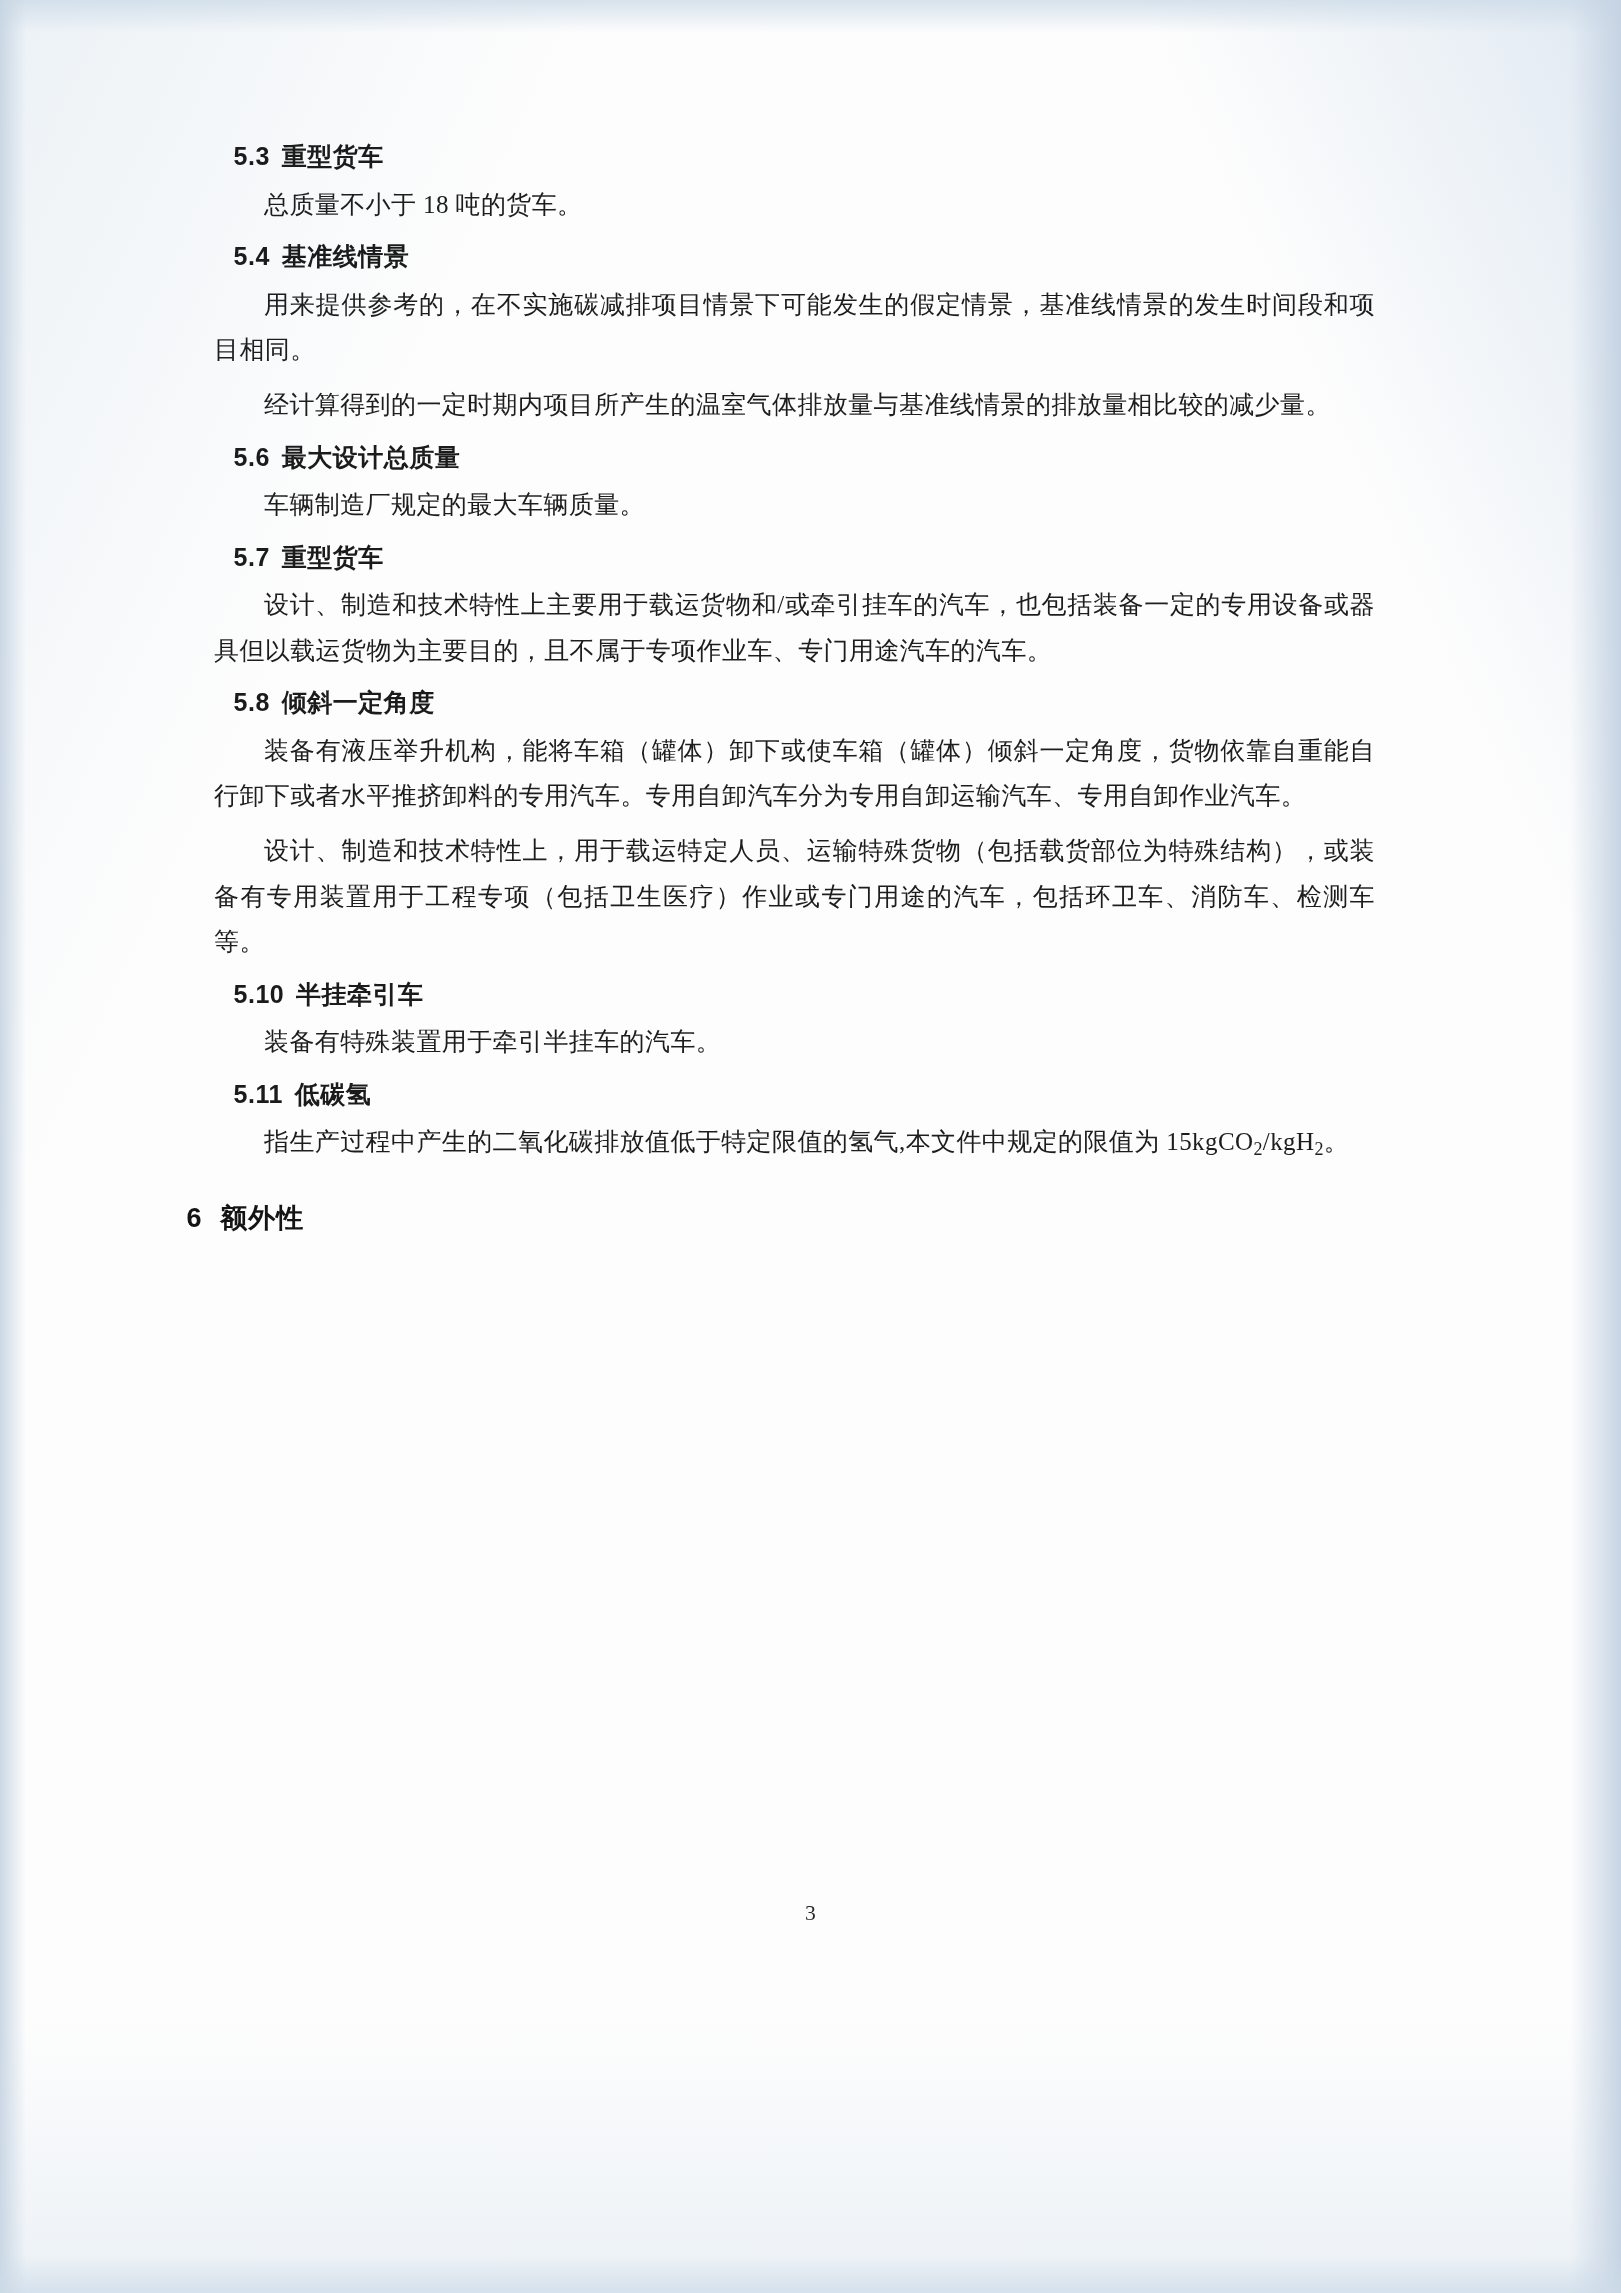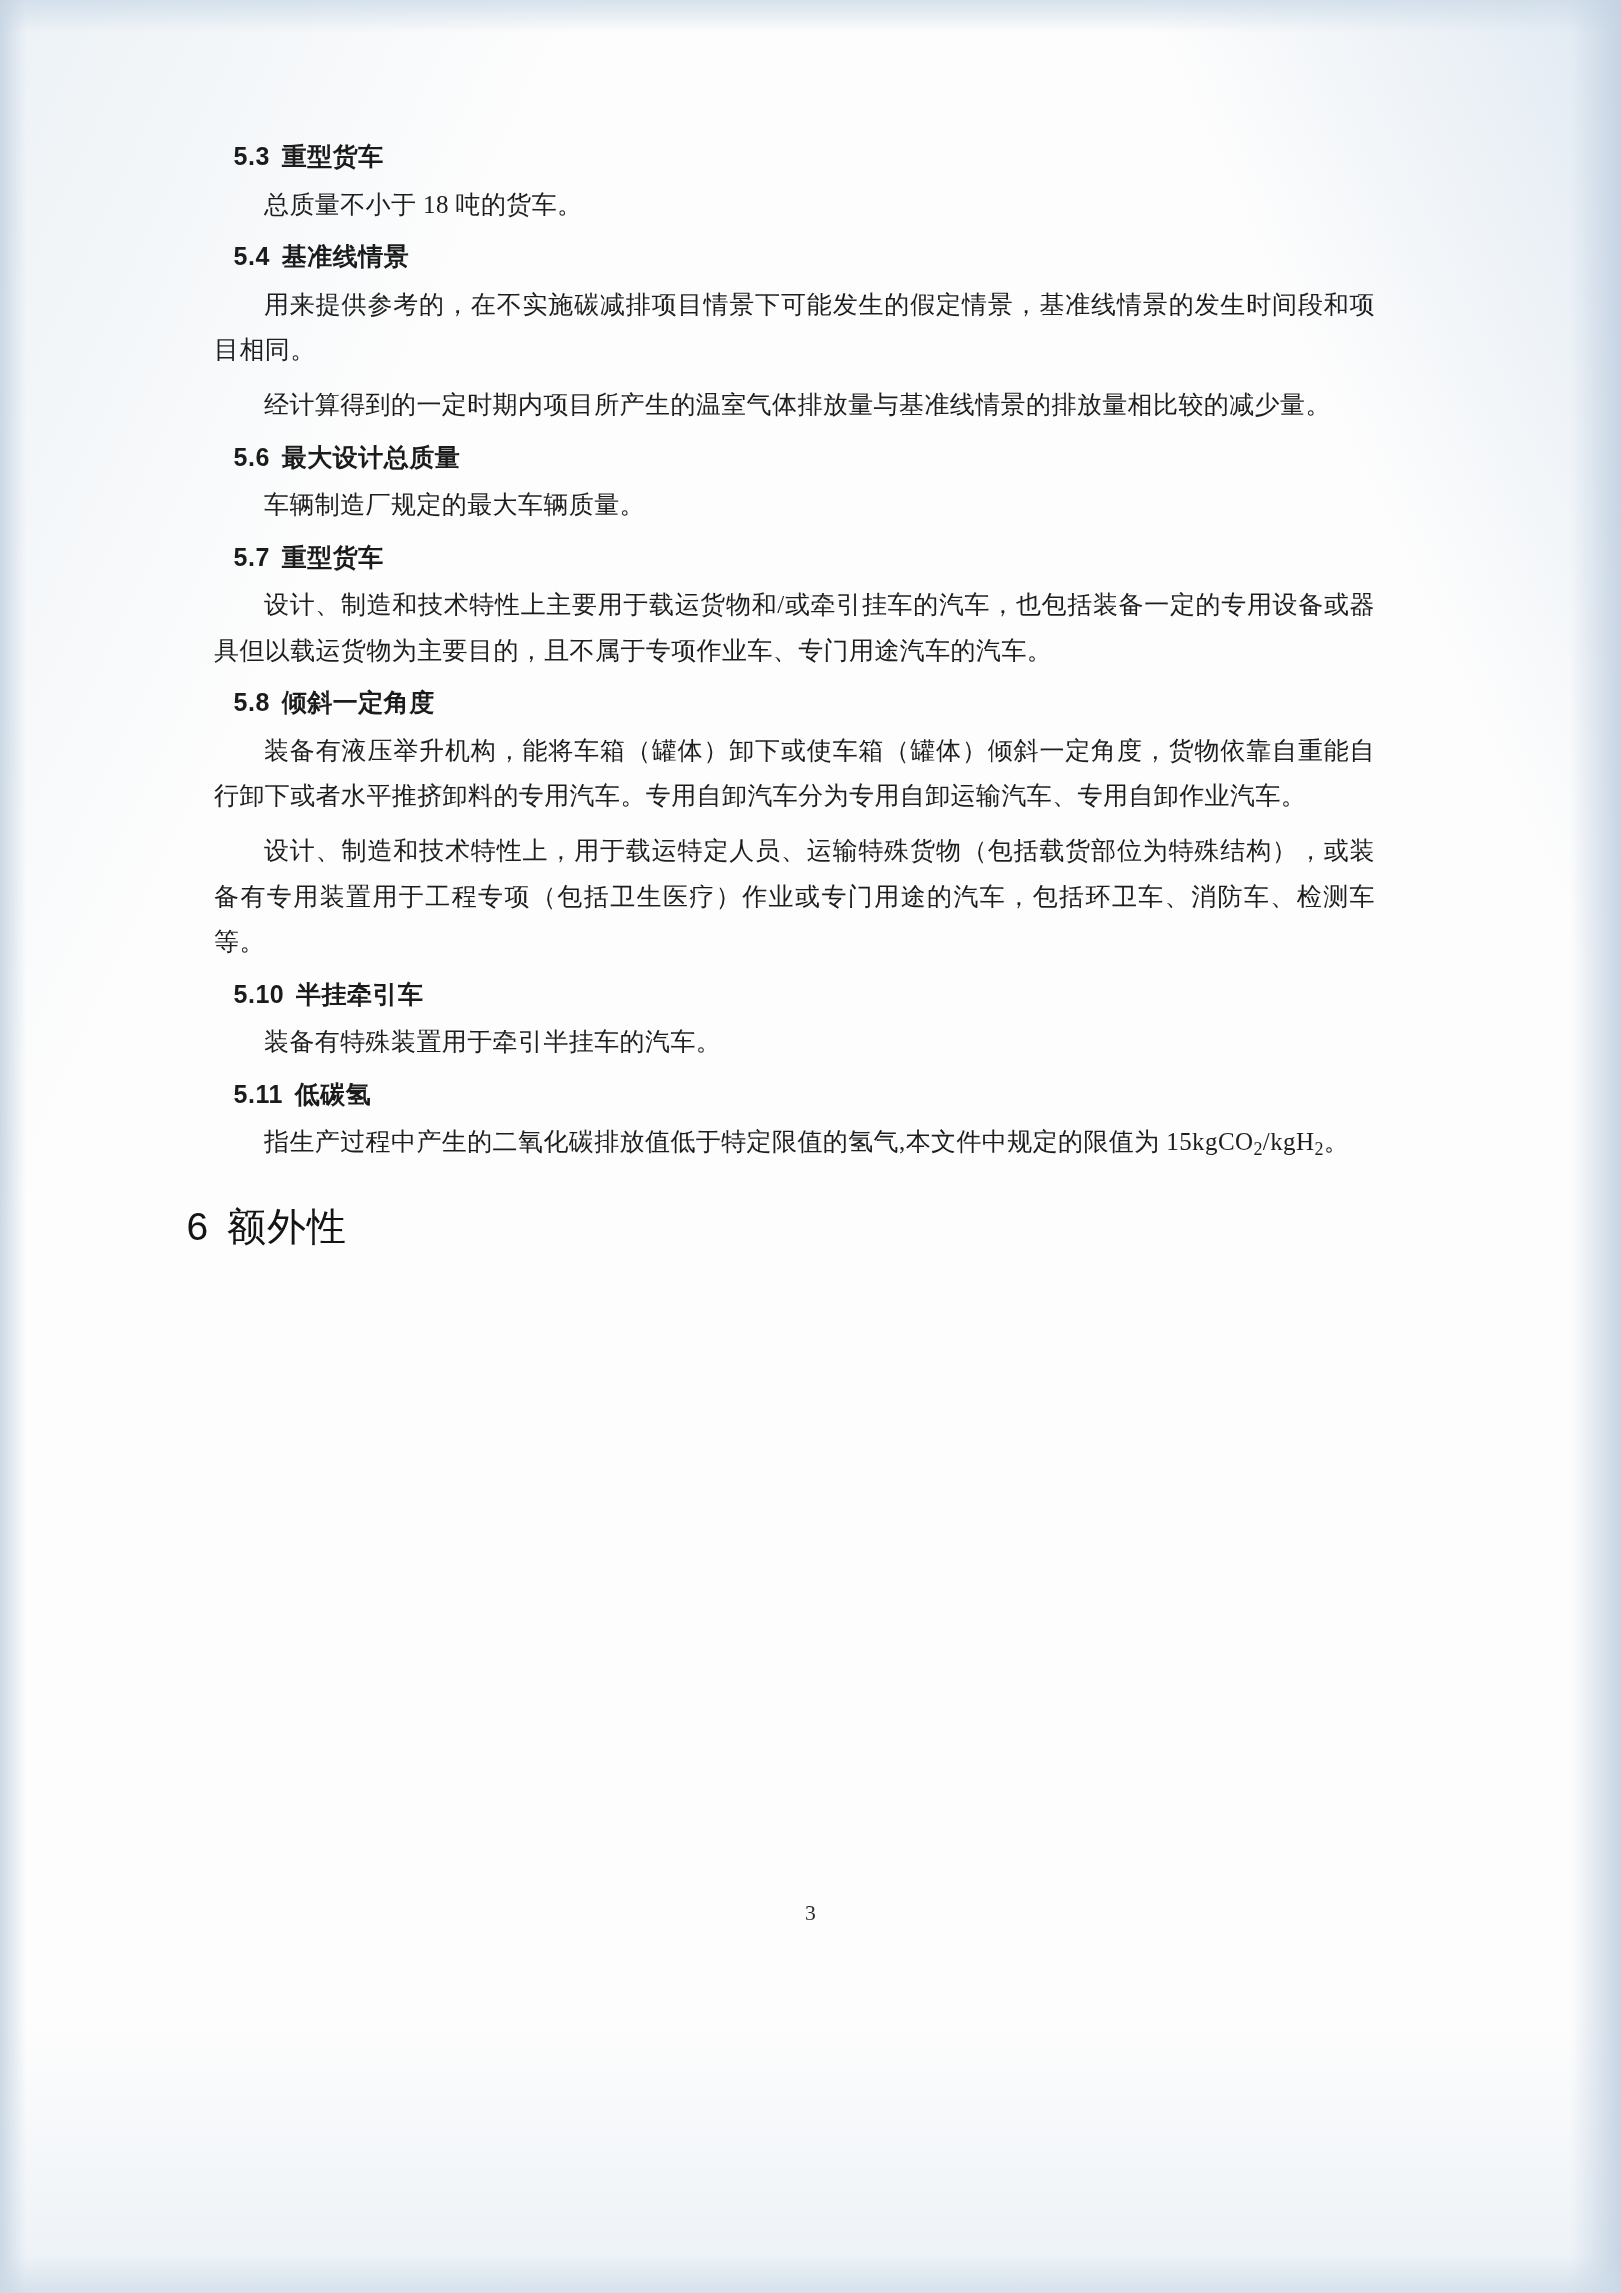--- a/index.html
+++ b/index.html
@@ -69,22 +69,22 @@
     color: #1d1d1d;
     line-height: 1.82;
     margin: 0 0 9.8px 0;
     text-indent: 2em;
     text-align: justify;
     letter-spacing: 0.4px;
   }
 
   .section-heading {
     font-family: "Liberation Sans", sans-serif;
-    font-weight: normal;
-    font-size: 39px;
+    font-weight: bold;
+    font-size: 27px;
     color: #141414;
     margin: 33px 0 0 -27.4px;
     letter-spacing: 1px;
   }
   .section-heading .num { margin-right: 17.6px; }
 
   .page-number {
     position: absolute;
     top: 1901px;
     left: 0;

